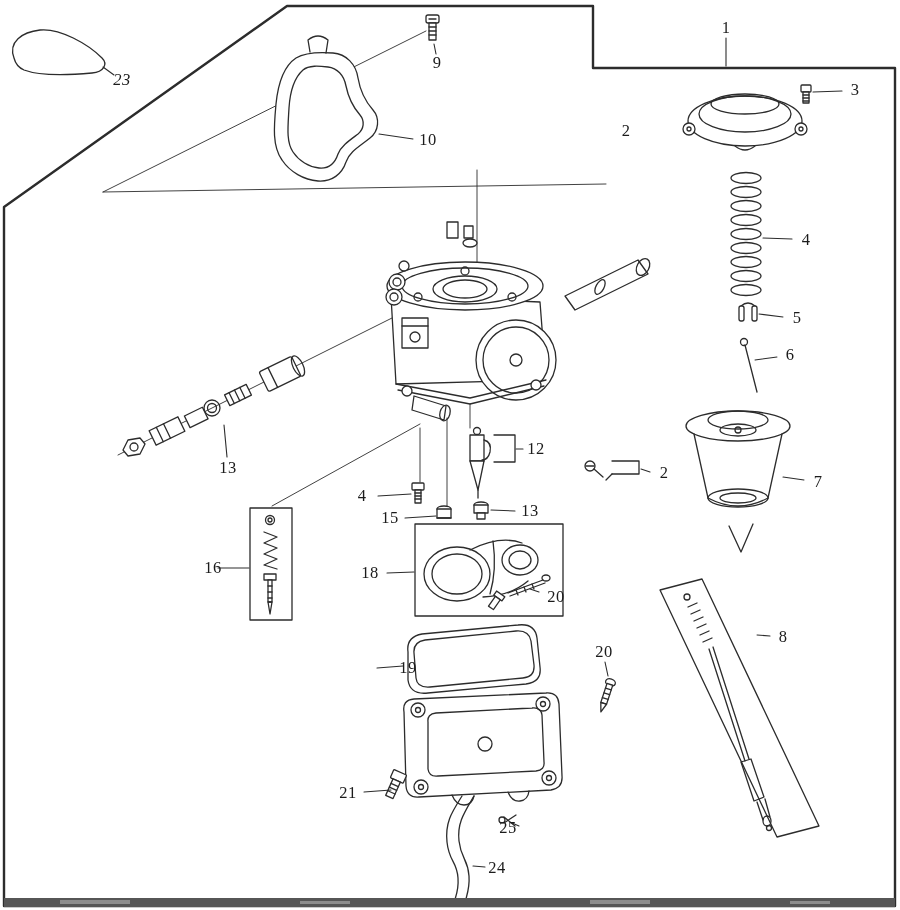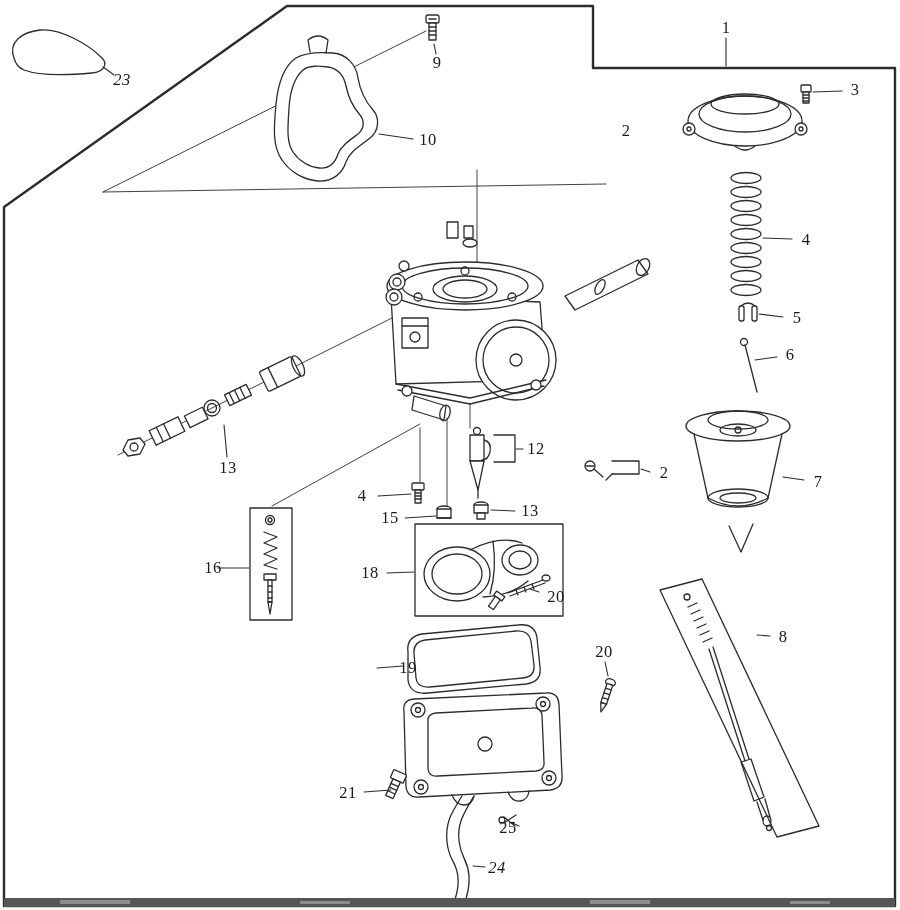--- a/index.html
+++ b/index.html
@@ -376,17 +376,17 @@
       <div class="part-label" data-name="part-label-14" style="left: 362px; top: 496px;">4</div>
       <div class="part-label" data-name="part-label-15" style="left: 390px; top: 518px;">15</div>
       <div class="part-label" data-name="part-label-16" style="left: 213px; top: 568px;">16</div>
       <div class="part-label" data-name="part-label-17" style="left: 664px; top: 473px;">2</div>
       <div class="part-label" data-name="part-label-18" style="left: 370px; top: 573px;">18</div>
       <div class="part-label" data-name="part-label-19" style="left: 360px; top: 668px; margin-left: 48px;">19</div>
       <div class="part-label" data-name="part-label-20" style="left: 556px; top: 597px;">20</div>
       <div class="part-label" data-name="part-label-21" style="left: 348px; top: 793px;">21</div>
       <div class="part-label" data-name="part-label-22" style="left: 604px; top: 652px;">20</div>
       <div class="part-label" data-name="part-label-23" style="left: 122px; top: 80px; font-style: italic;">23</div>
-      <div class="part-label" data-name="part-label-24" style="left: 497px; top: 868px; font-style: italic;">24</div>
+      <div class="part-label" data-name="part-label-24" style="left: 497px; top: 868px;">24</div>
       <div class="part-label" data-name="part-label-25" style="left: 508px; top: 828px;">25</div>
     </div>
 
 </div>
 
 </body></html>

